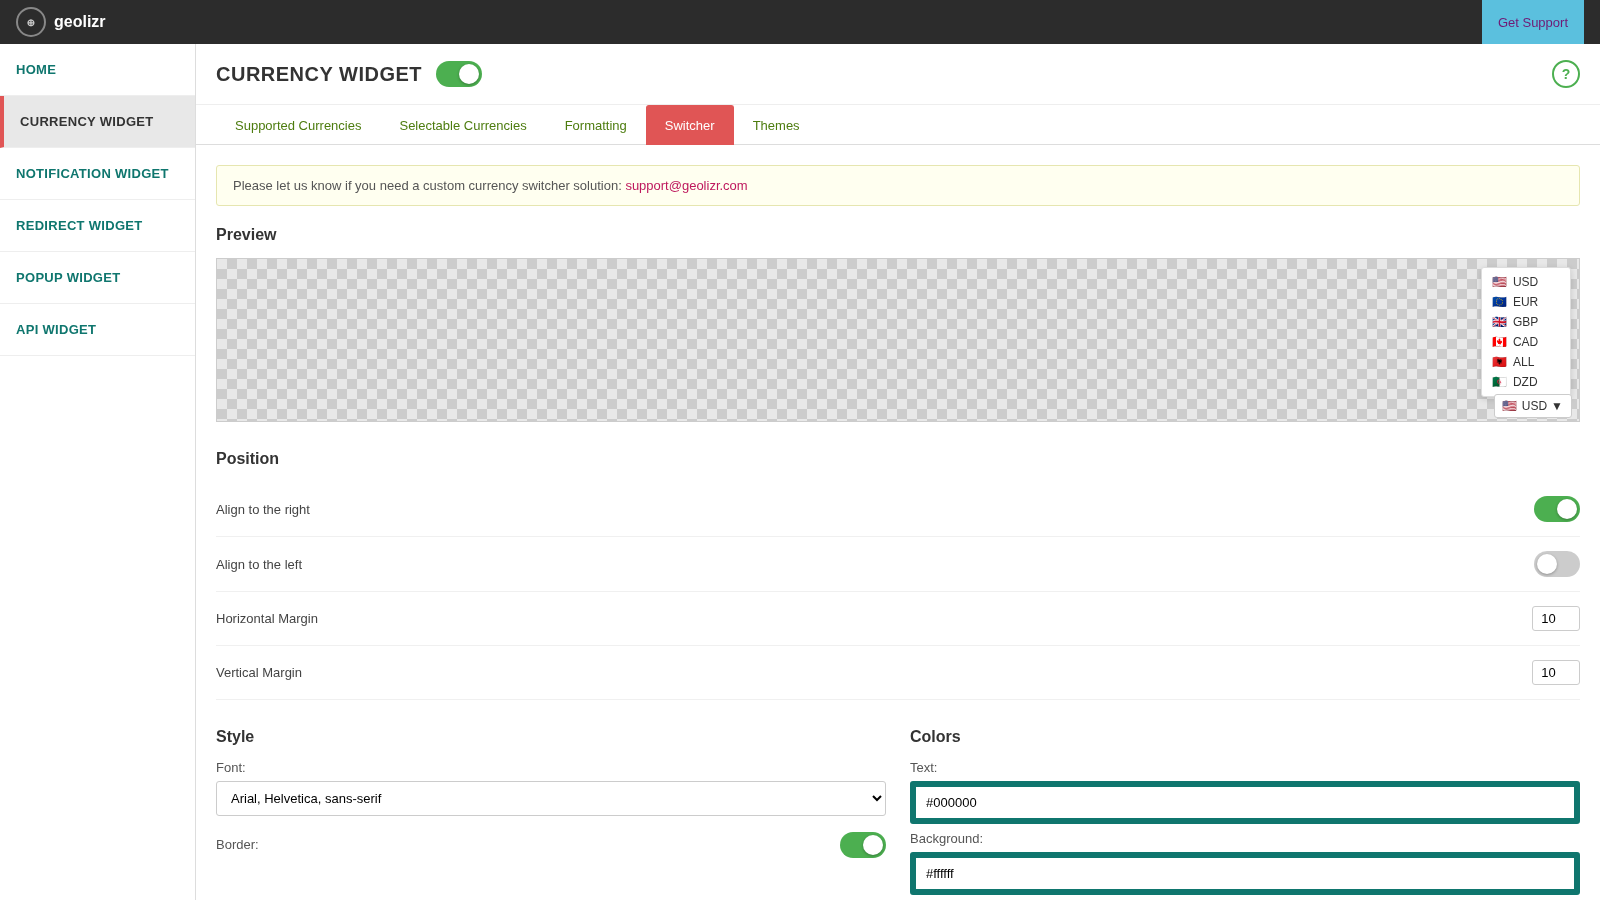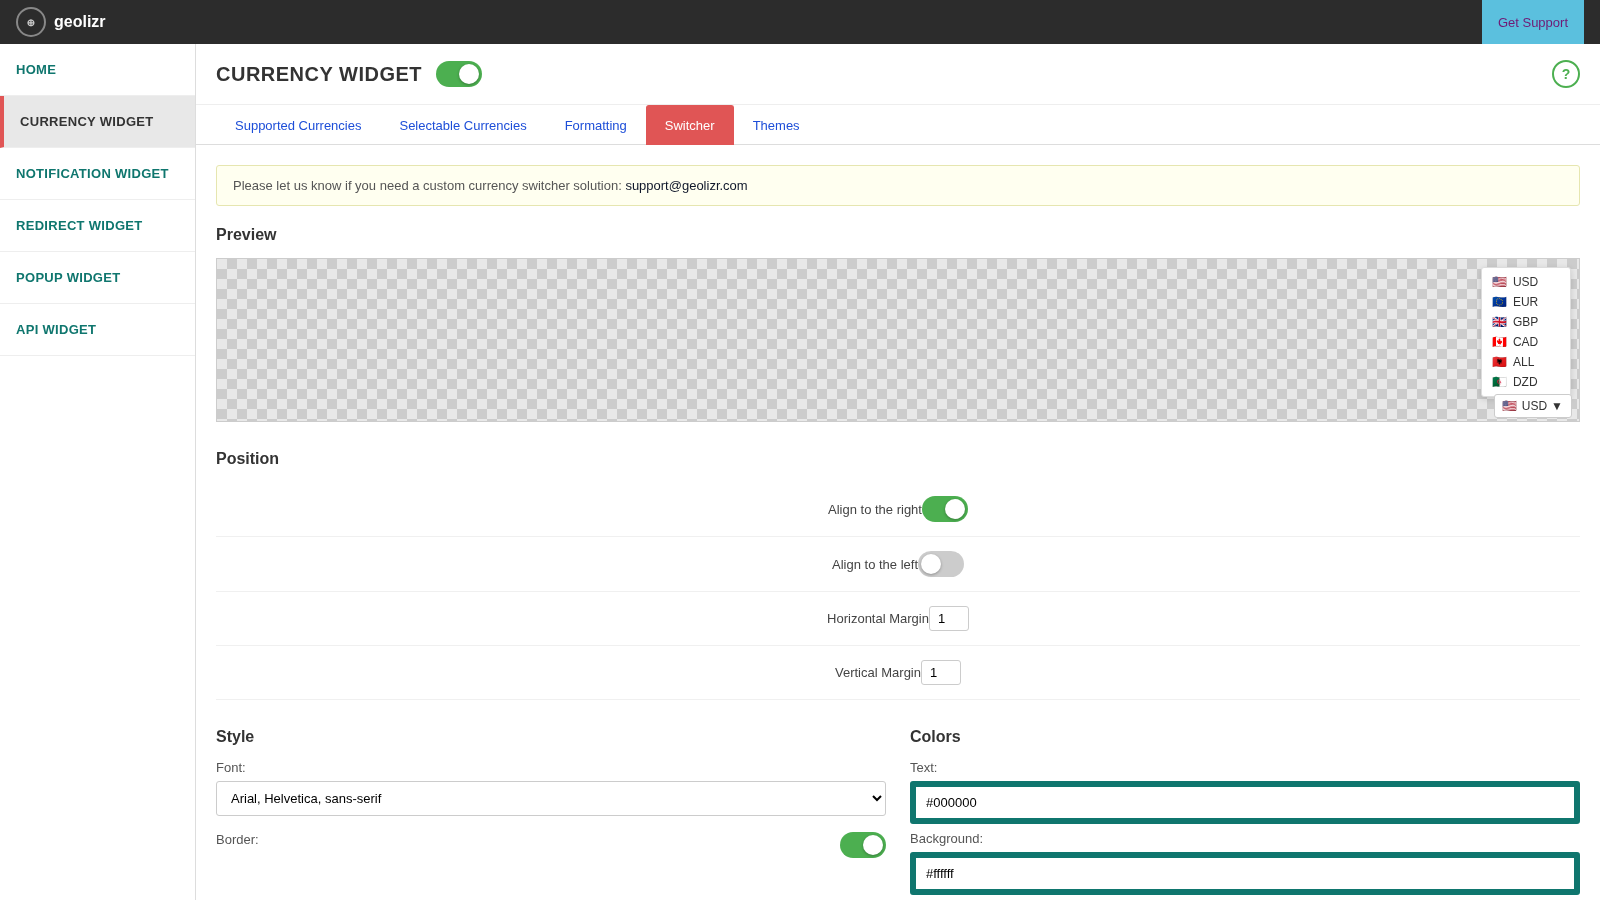--- a/index.html
+++ b/index.html
@@ -150,21 +150,21 @@
       padding: 0 20px;
       background: #fff;
     }
     .tab {
       padding: 12px 18px;
       font-size: 13px;
       cursor: pointer;
       border: 1px solid transparent;
       border-bottom: none;
       margin-bottom: -1px;
-      color: #1d4ed8;
+      color: #4d7c0f;
     }
     .tab.active {
       background: #e05555;
       color: #fff;
       border-color: #e05555;
       border-radius: 3px 3px 0 0;
     }
 
     
     .content {
@@ -174,21 +174,21 @@
     
     .info-banner {
       background: #fffff0;
       border: 1px solid #e6e6b0;
       padding: 12px 16px;
       border-radius: 3px;
       font-size: 13px;
       color: #555;
       margin-bottom: 20px;
     }
-    .info-banner a { color: #0f172a; text-decoration: none; }
+    .info-banner a { color: #be185d; text-decoration: none; }
 
     
     .section-title {
       font-size: 16px;
       font-weight: 600;
       margin-bottom: 14px;
       color: #333;
     }
 
     
@@ -243,30 +243,30 @@
       gap: 4px;
     }
 
     
     .position-section {
       margin-bottom: 28px;
     }
     .position-row {
       display: flex;
       align-items: center;
-      justify-content: center;
+      justify-content: space-between;
       padding: 14px 0;
       border-bottom: 1px solid #f0f0f0;
     }
     .position-label {
       font-size: 13px;
       color: #444;
     }
     .number-input {
-      width: 40px;
+      width: 48px;
       border: 1px solid #ccc;
       border-radius: 3px;
       padding: 4px 8px;
       font-size: 13px;
       text-align: center;
     }
 
     
     .two-col {
       display: grid;
@@ -283,21 +283,21 @@
       width: 100%;
       padding: 8px 10px;
       border: 1px solid #ccc;
       border-radius: 3px;
       font-size: 13px;
       background: #fff;
       cursor: pointer;
     }
     .border-row {
       display: flex;
-      align-items: flex-start;
+      align-items: flex-end;
       justify-content: space-between;
       margin-top: 16px;
     }
     .color-input {
       width: 100%;
       padding: 8px 10px;
       border: 6px solid #0f766e;
       border-radius: 3px;
       font-size: 13px;
       background: #fff;

